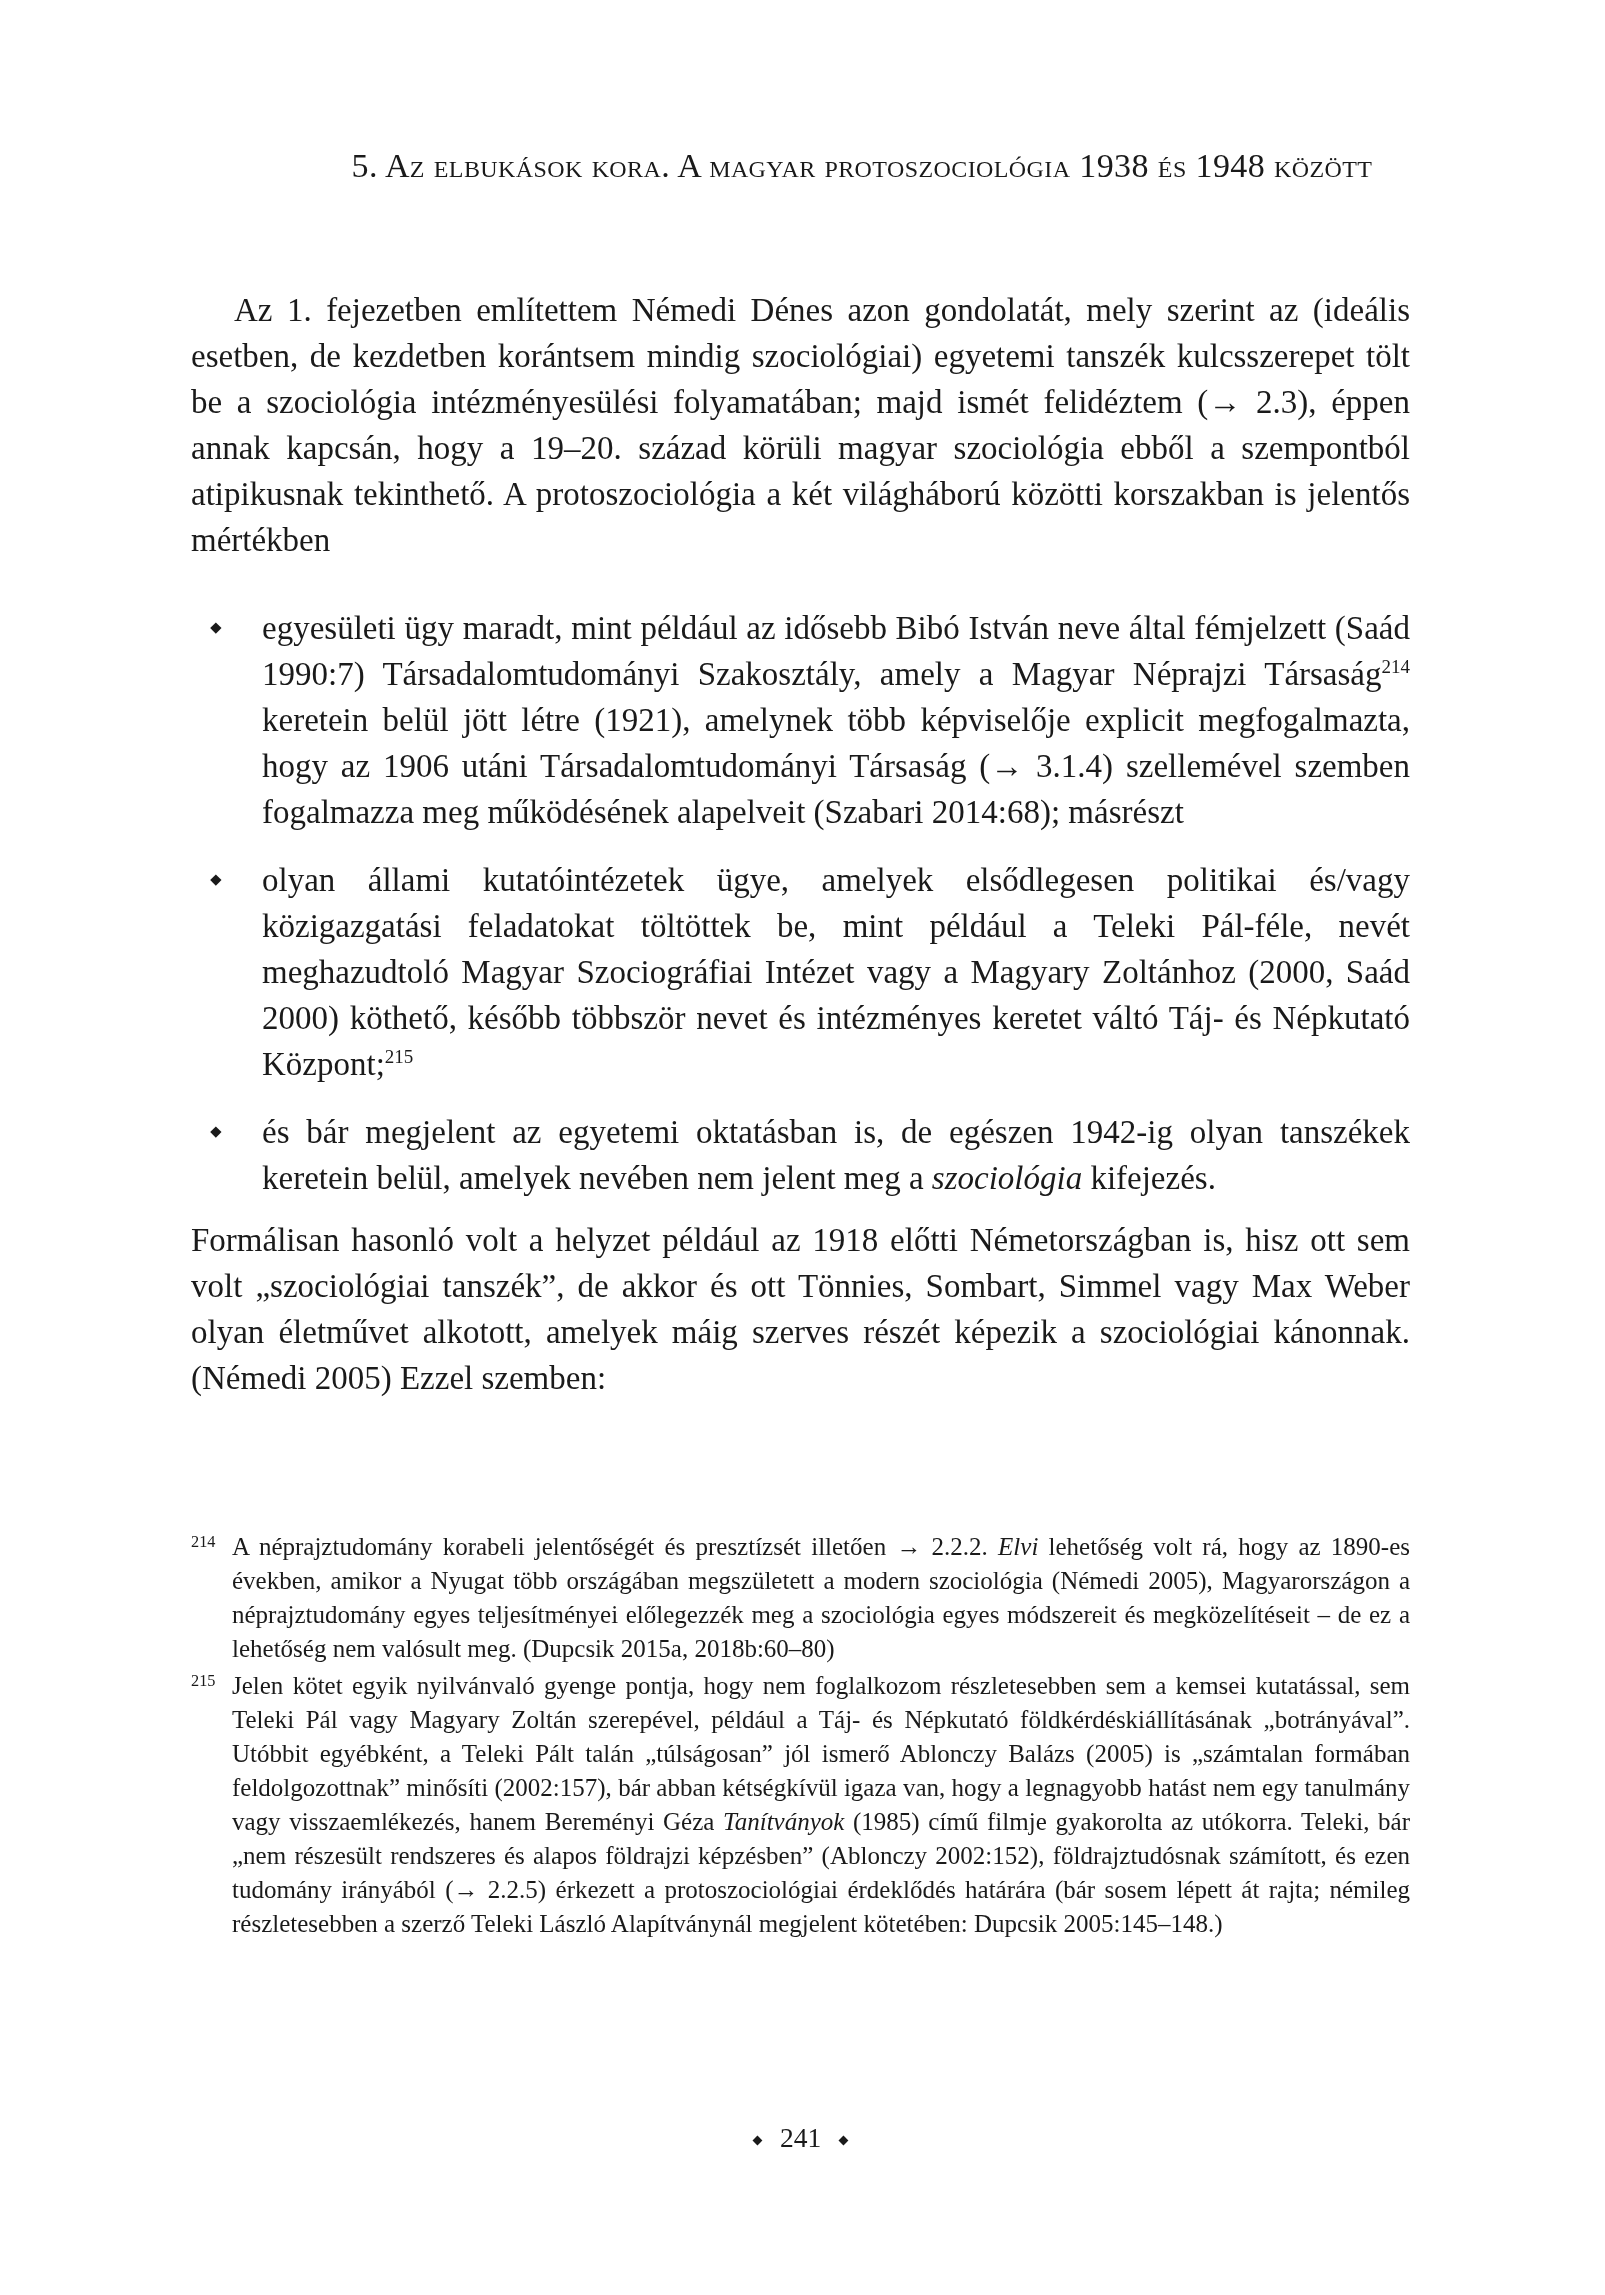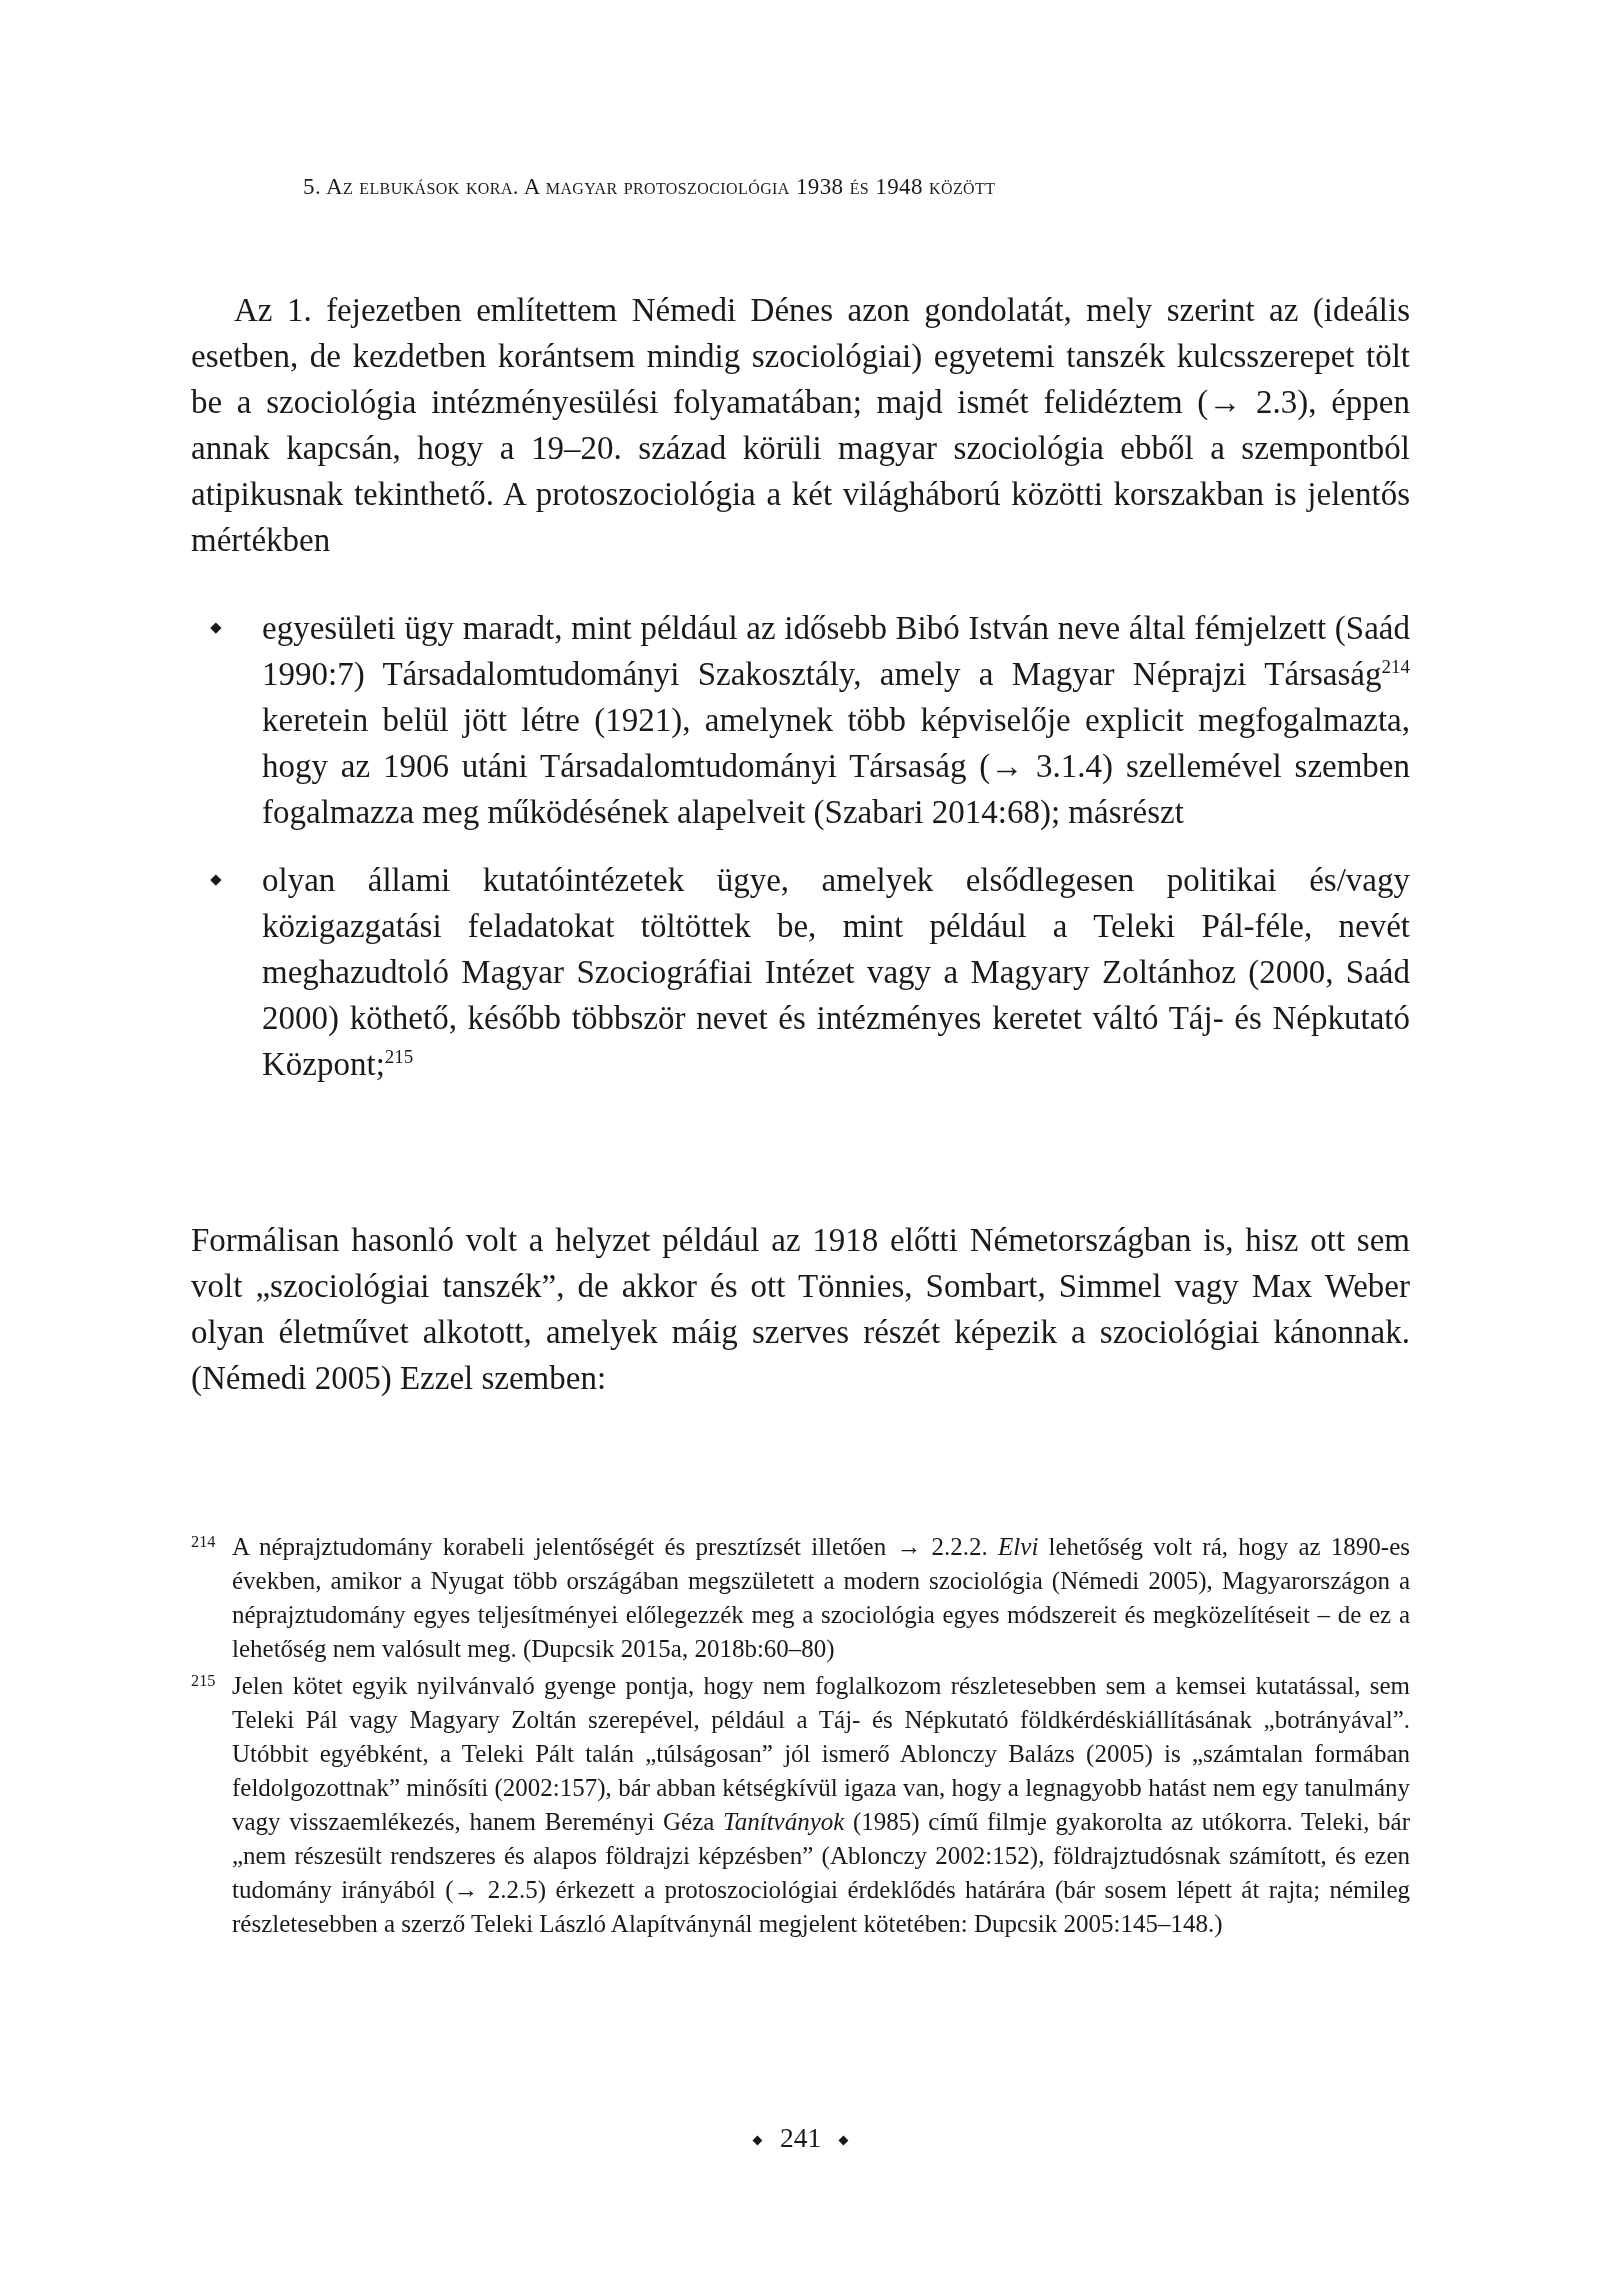--- a/index.html
+++ b/index.html
@@ -2,23 +2,24 @@
 <html style="font-size:13.8px"><head>
 <meta charset="utf-8">
 <style>
   html, body { margin: 0; padding: 0; background: #ffffff; }
   body {
     width: 1605px; height: 2295px; position: relative; overflow: hidden;
     font-family: "Liberation Serif", "DejaVu Serif", serif; color: #1a1a1a;
   }
   .page { position: absolute; left: 191px; top: 0; width: 1219px; }
   .running-head {
-    position: absolute; top: 174px; left: 112px; width: 1118px;
-    font-size: 23px; letter-spacing: 0.4px; font-variant: small-caps;
+    position: absolute; top: 147px; left: 112px; width: 1118px;
+    font-size: 34px; letter-spacing: 0.4px; font-variant: small-caps;
     white-space: nowrap;
+    text-align: center;
   }
   .body-text { font-size: 33px; line-height: 46px; text-align: justify; }
   .para1 { position: absolute; top: 254px; left: 0; width: 1219px; text-indent: 43px; }
   .bullets { position: absolute; top: 583px; left: 0; width: 1219px; margin: 0; padding: 0; list-style: none; }
   .bullets li { position: relative; padding-left: 71px; margin-top: 22px; }
   .bullet-dot {
     position: absolute; left: 20.6px; top: 19px; width: 7.7px; height: 7.7px;
     background: #1a1a1a; transform: rotate(45deg);
   }
   .para2 { position: absolute; top: 1184px; left: 0; width: 1219px; }
@@ -43,20 +44,24 @@
 
   <ul class="body-text bullets">
     <li>
       <span class="bullet-dot"></span>
       <span>egyesületi ügy maradt, mint például az idősebb Bibó István neve által fémjelzett (Saád 1990:7) Társadalomtudományi Szakosztály, amely a Magyar Néprajzi Társaság</span><sup>214</sup><span> keretein belül jött létre (1921), amelynek több képviselője explicit megfogalmazta, hogy az 1906 utáni Társadalomtudományi Társaság (→ 3.1.4) szellemével szemben fogalmazza meg működésének alapelveit (Szabari 2014:68); másrészt</span>
     </li>
     <li>
       <span class="bullet-dot"></span>
       <span>olyan állami kutatóintézetek ügye, amelyek elsődlegesen politikai és/vagy közigazgatási feladatokat töltöttek be, mint például a Teleki Pál-féle, nevét meghazudtoló Magyar Szociográfiai Intézet vagy a Magyary Zoltánhoz (2000, Saád 2000) köthető, később többször nevet és intézményes keretet váltó Táj- és Népkutató Központ;</span><sup>215</sup>
     </li>
+    <li>
+      <span class="bullet-dot"></span>
+      <span>és bár megjelent az egyetemi oktatásban is, de egészen 1942-ig olyan tanszékek keretein belül, amelyek nevében nem jelent meg a </span><i>szociológia</i><span> kifejezés.</span>
+    </li>
   </ul>
 
   <p class="body-text para2">Formálisan hasonló volt a helyzet például az 1918 előtti Németországban is, hisz ott sem volt „szociológiai tanszék”, de akkor és ott Tönnies, Sombart, Simmel vagy Max Weber olyan életművet alkotott, amelyek máig szerves részét képezik a szociológiai kánonnak. (Némedi 2005) Ezzel szemben:</p>
 
   <div class="footnotes">
     <div class="footnote">
       <span class="fn-num">214</span>
       <span>A néprajztudomány korabeli jelentőségét és presztízsét illetően → 2.2.2. </span><i>Elvi</i><span> lehetőség volt rá, hogy az 1890-es években, amikor a Nyugat több országában megszületett a modern szociológia (Némedi 2005), Magyarországon a néprajztudomány egyes teljesítményei előlegezzék meg a szociológia egyes módszereit és megközelítéseit – de ez a lehetőség nem valósult meg. (Dupcsik 2015a, 2018b:60–80)</span>
     </div>
     <div class="footnote">

